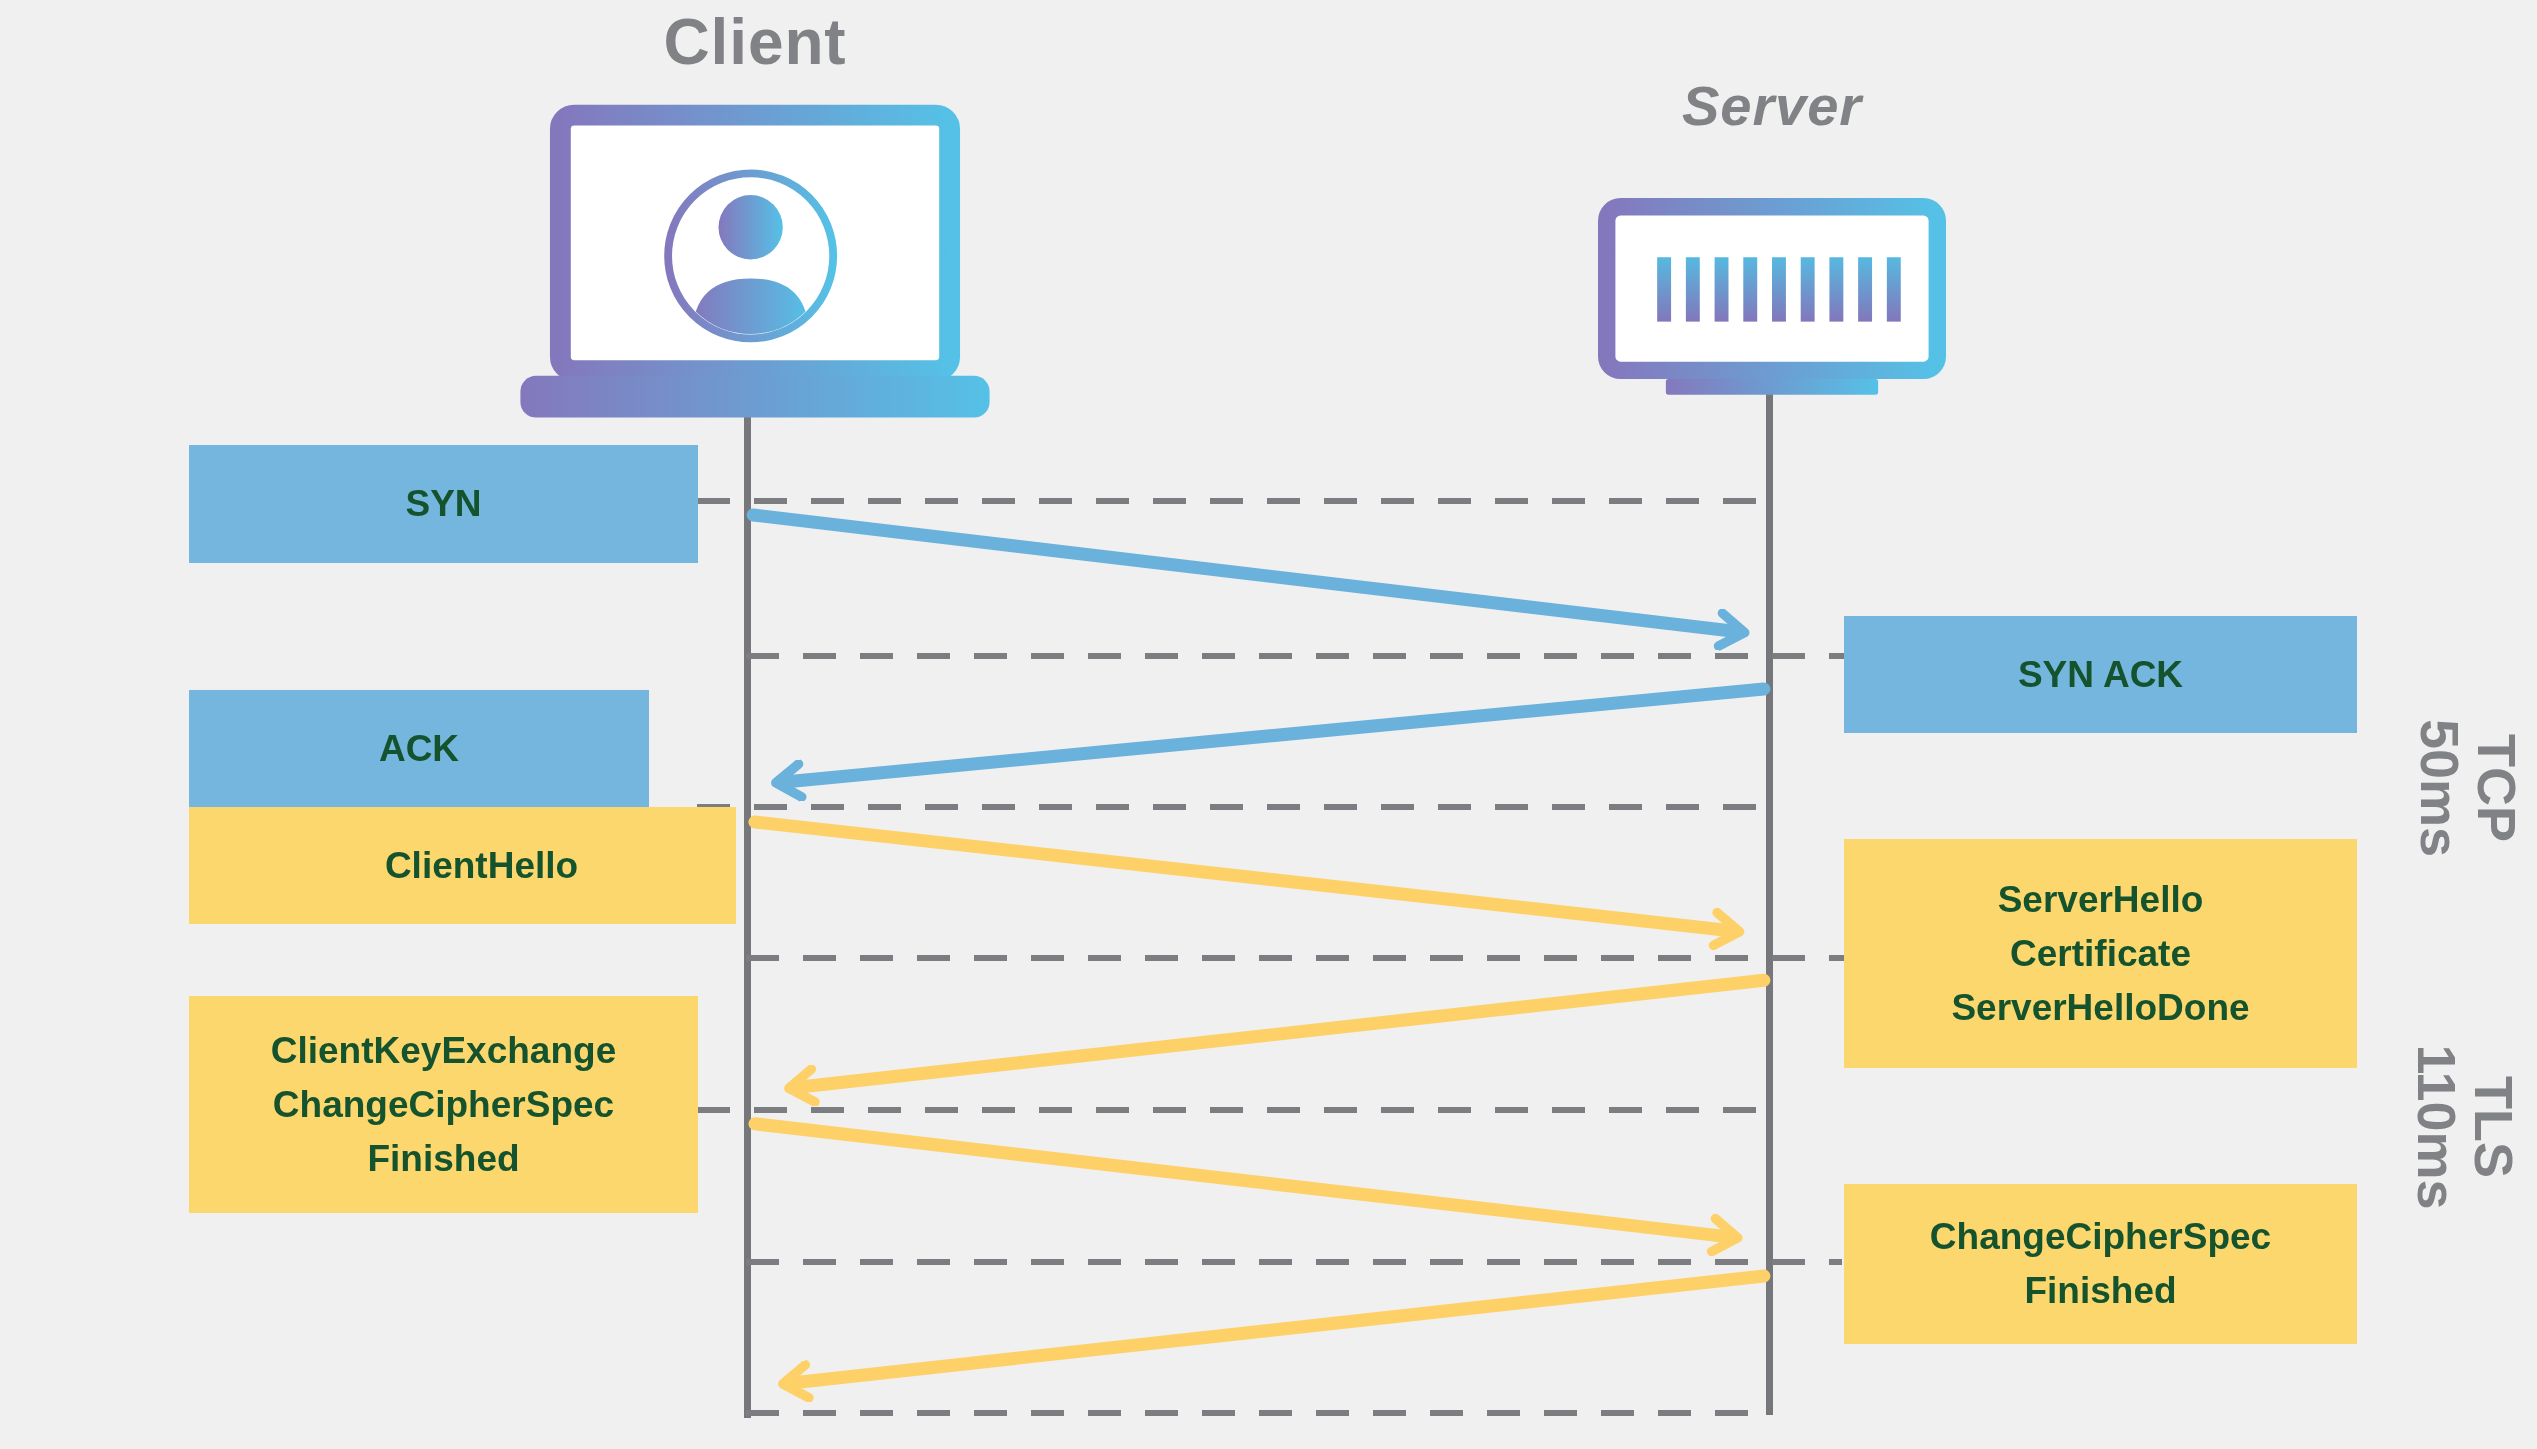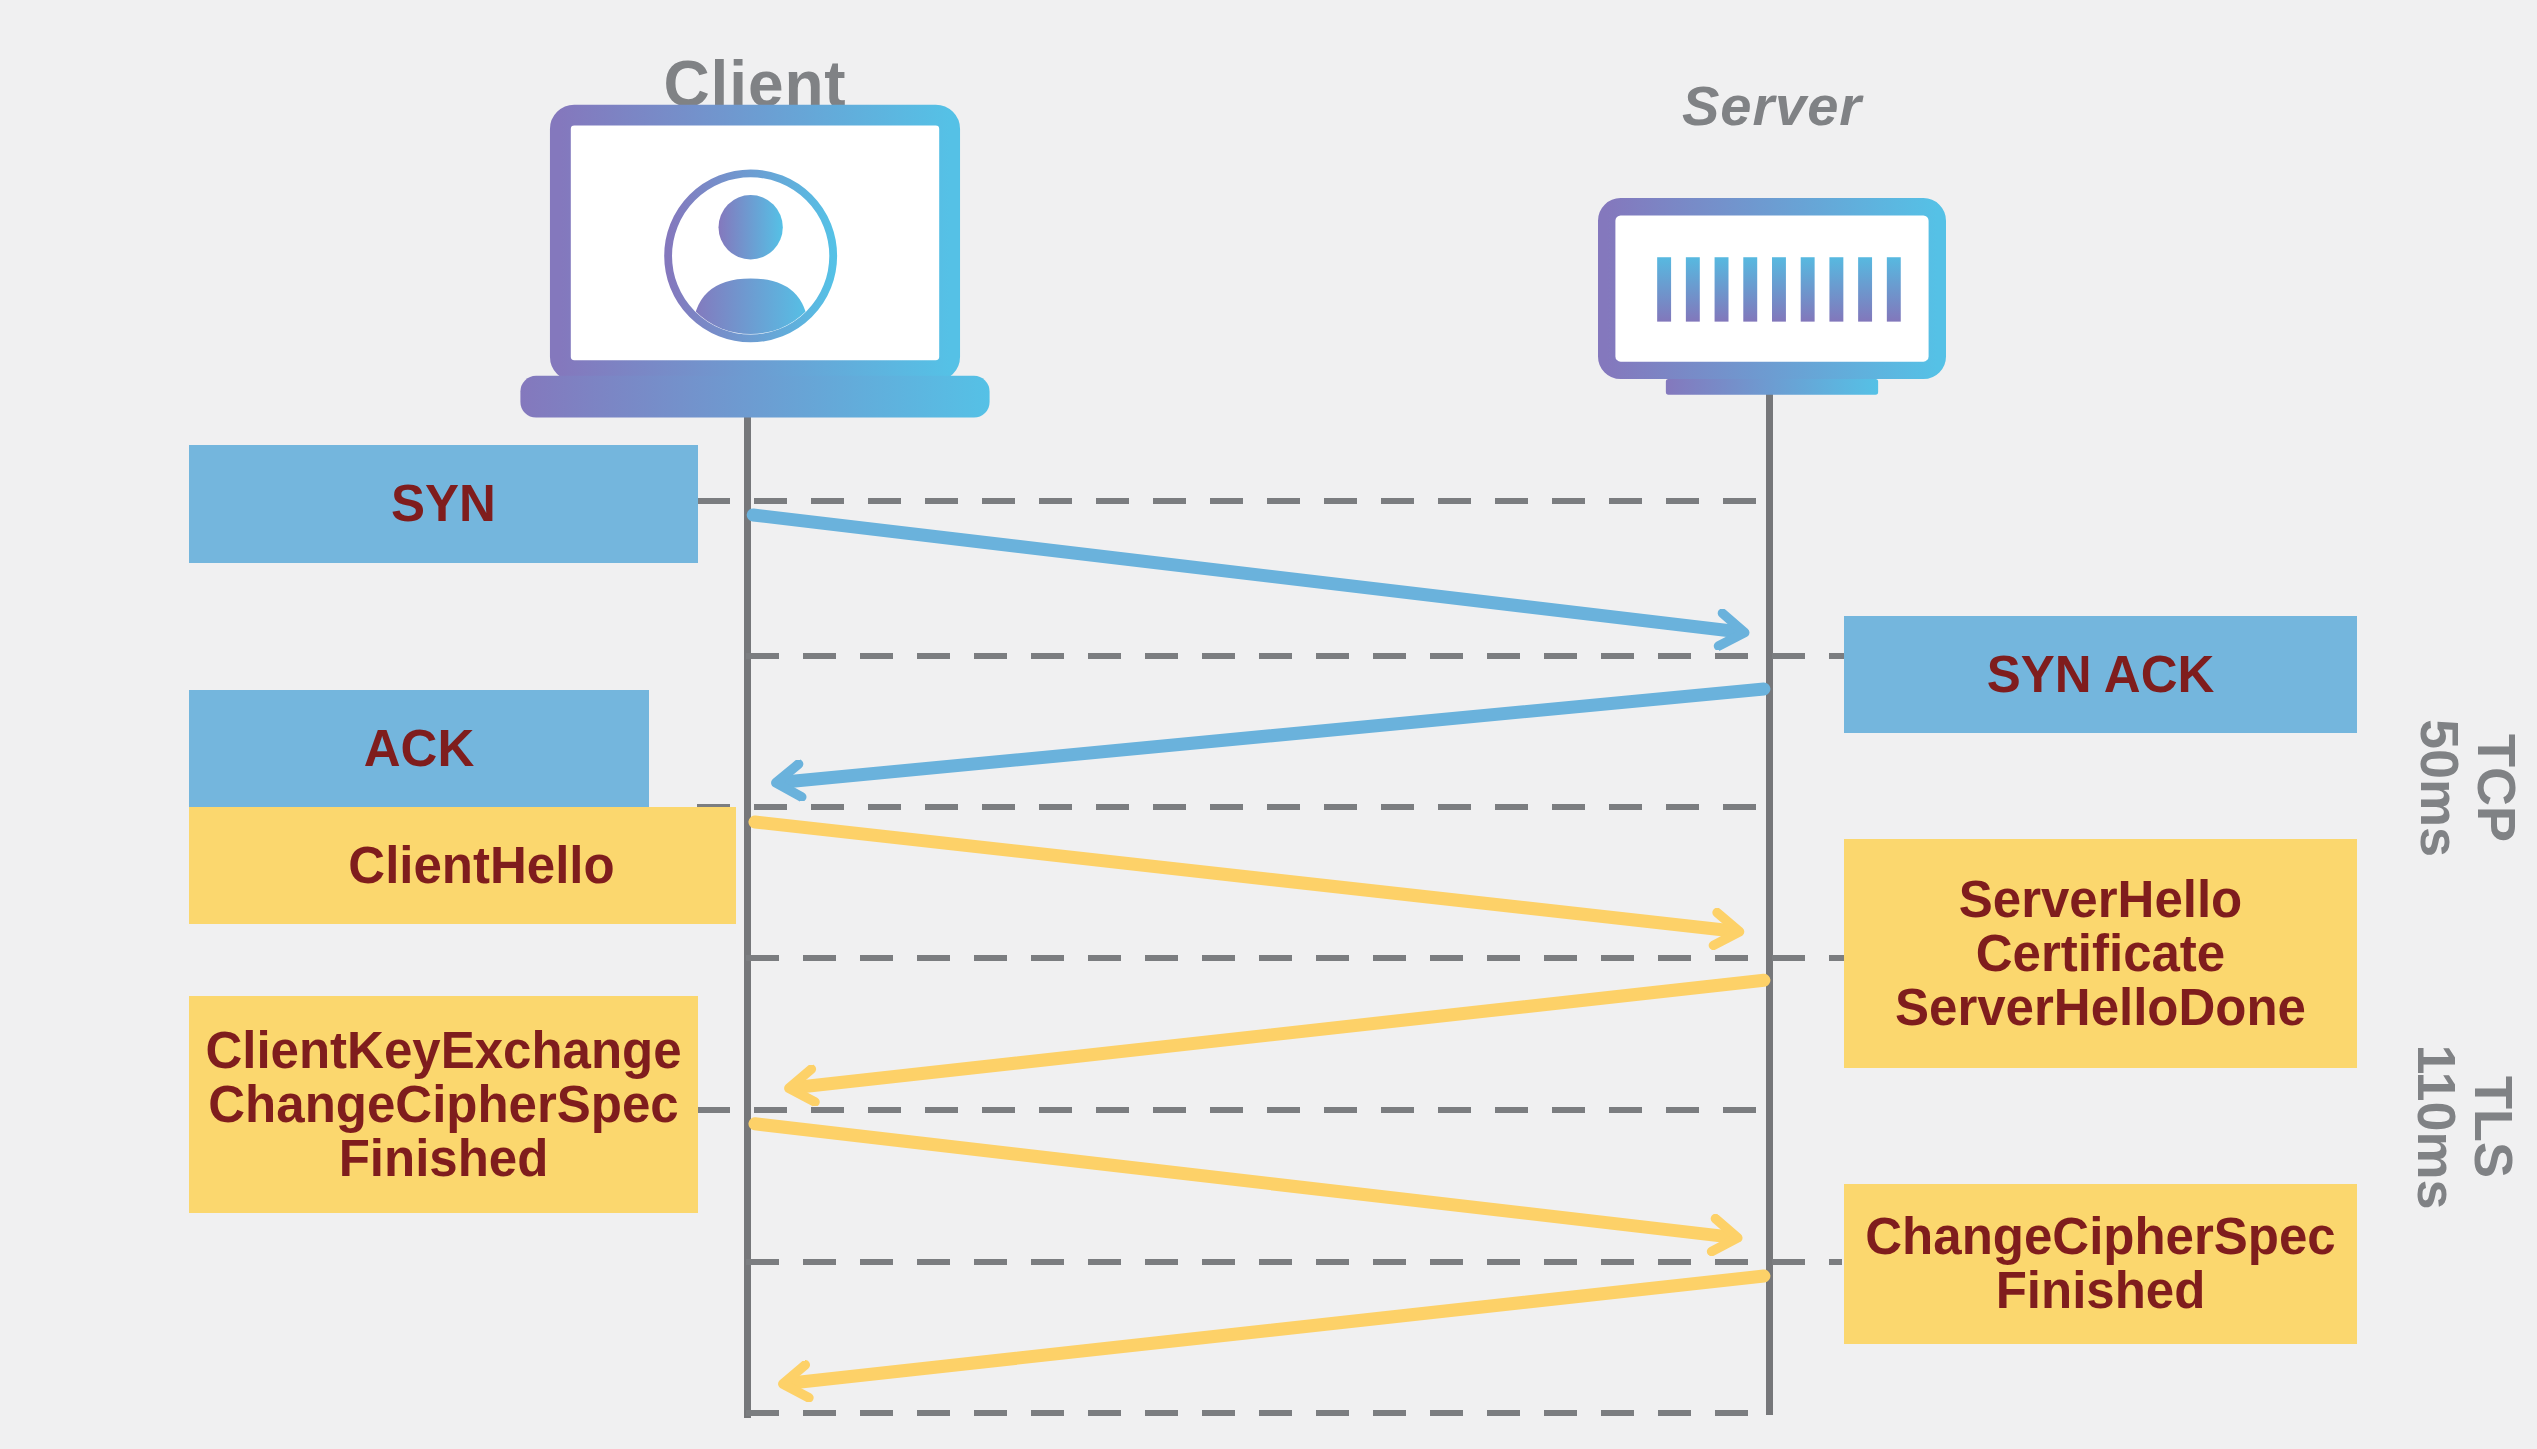--- a/index.html
+++ b/index.html
@@ -12,21 +12,21 @@
   }
   .stage{position:absolute;left:0;top:0;width:2538px;height:1450px;}
 
   .actor-title{
     position:absolute;
     color:#808285;
     font-weight:bold;
     text-align:center;
     letter-spacing:0.9px;
   }
-  .client-title{left:520px;top:5.2px;width:470px;font-size:64px;margin-top:42px;}
+  .client-title{left:520px;top:5.2px;width:470px;font-size:64px;}
   .server-title{left:1598px;top:73px;width:348px;font-size:56px;font-style:italic;}
 
   .lifeline{
     position:absolute;
     width:7px;
     background:#76777a;
   }
   .lifeline.client{left:744px;top:376px;height:1042px;}
   .lifeline.server{left:1766px;top:323px;height:1092px;}
 
@@ -38,23 +38,23 @@
     background-image:repeating-linear-gradient(90deg,#7b7d80 0 33px,transparent 33px 57px);
     background-size:57px 6px;
   }
 
   .msg-box{
     position:absolute;
     display:flex;
     flex-direction:column;
     align-items:center;
     justify-content:center;
-    color:#7f1d1d;
+    color:#14532d;
     font-weight:bold;
-    font-size:51px;
+    font-size:37px;
     line-height:54px;
     text-align:center;
   }
   .msg-box.blue{background:#74b6dd;}
   .msg-box.yellow{background:#fbd76e;}
 
   .box-syn{left:189px;top:445px;width:509px;height:118px;}
   .box-ack{left:189px;top:690px;width:460px;height:117px;}
   .box-clienthello{left:189px;top:807px;width:509px;height:117px;padding-left:38px;}
   .box-cke{left:189px;top:996px;width:509px;height:217px;}

